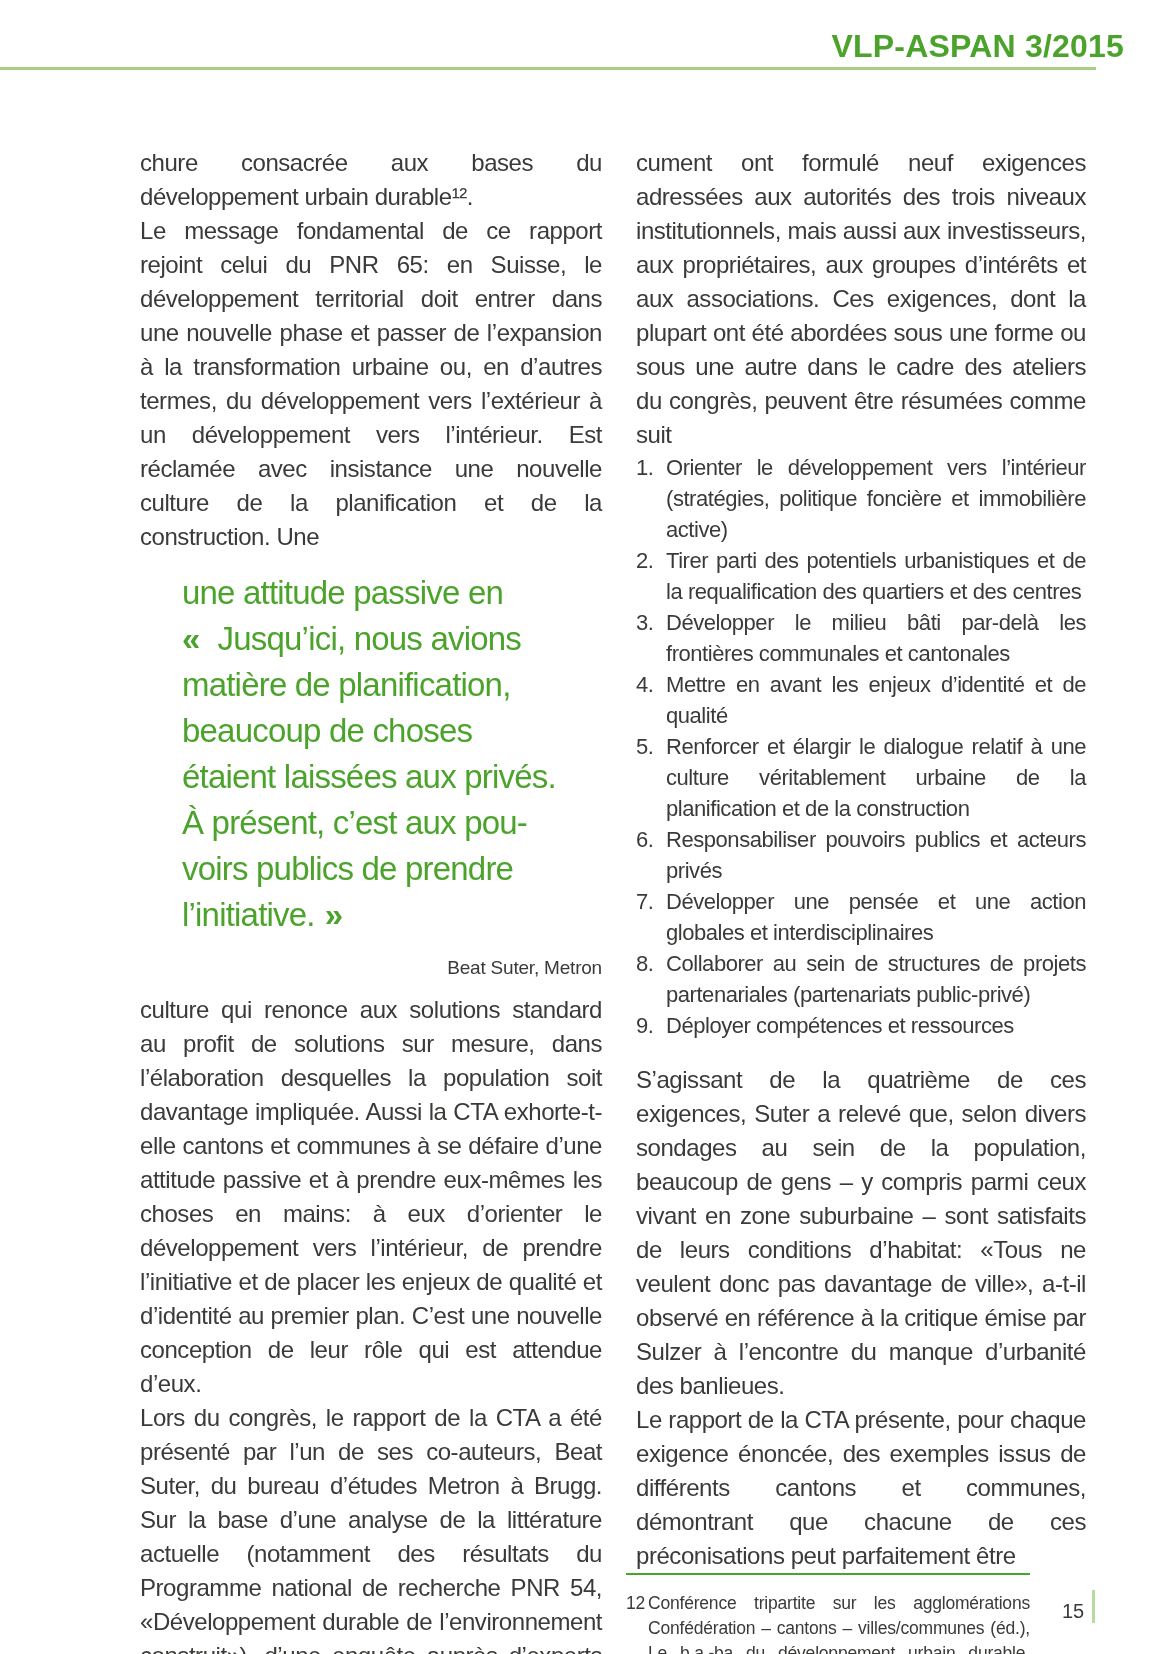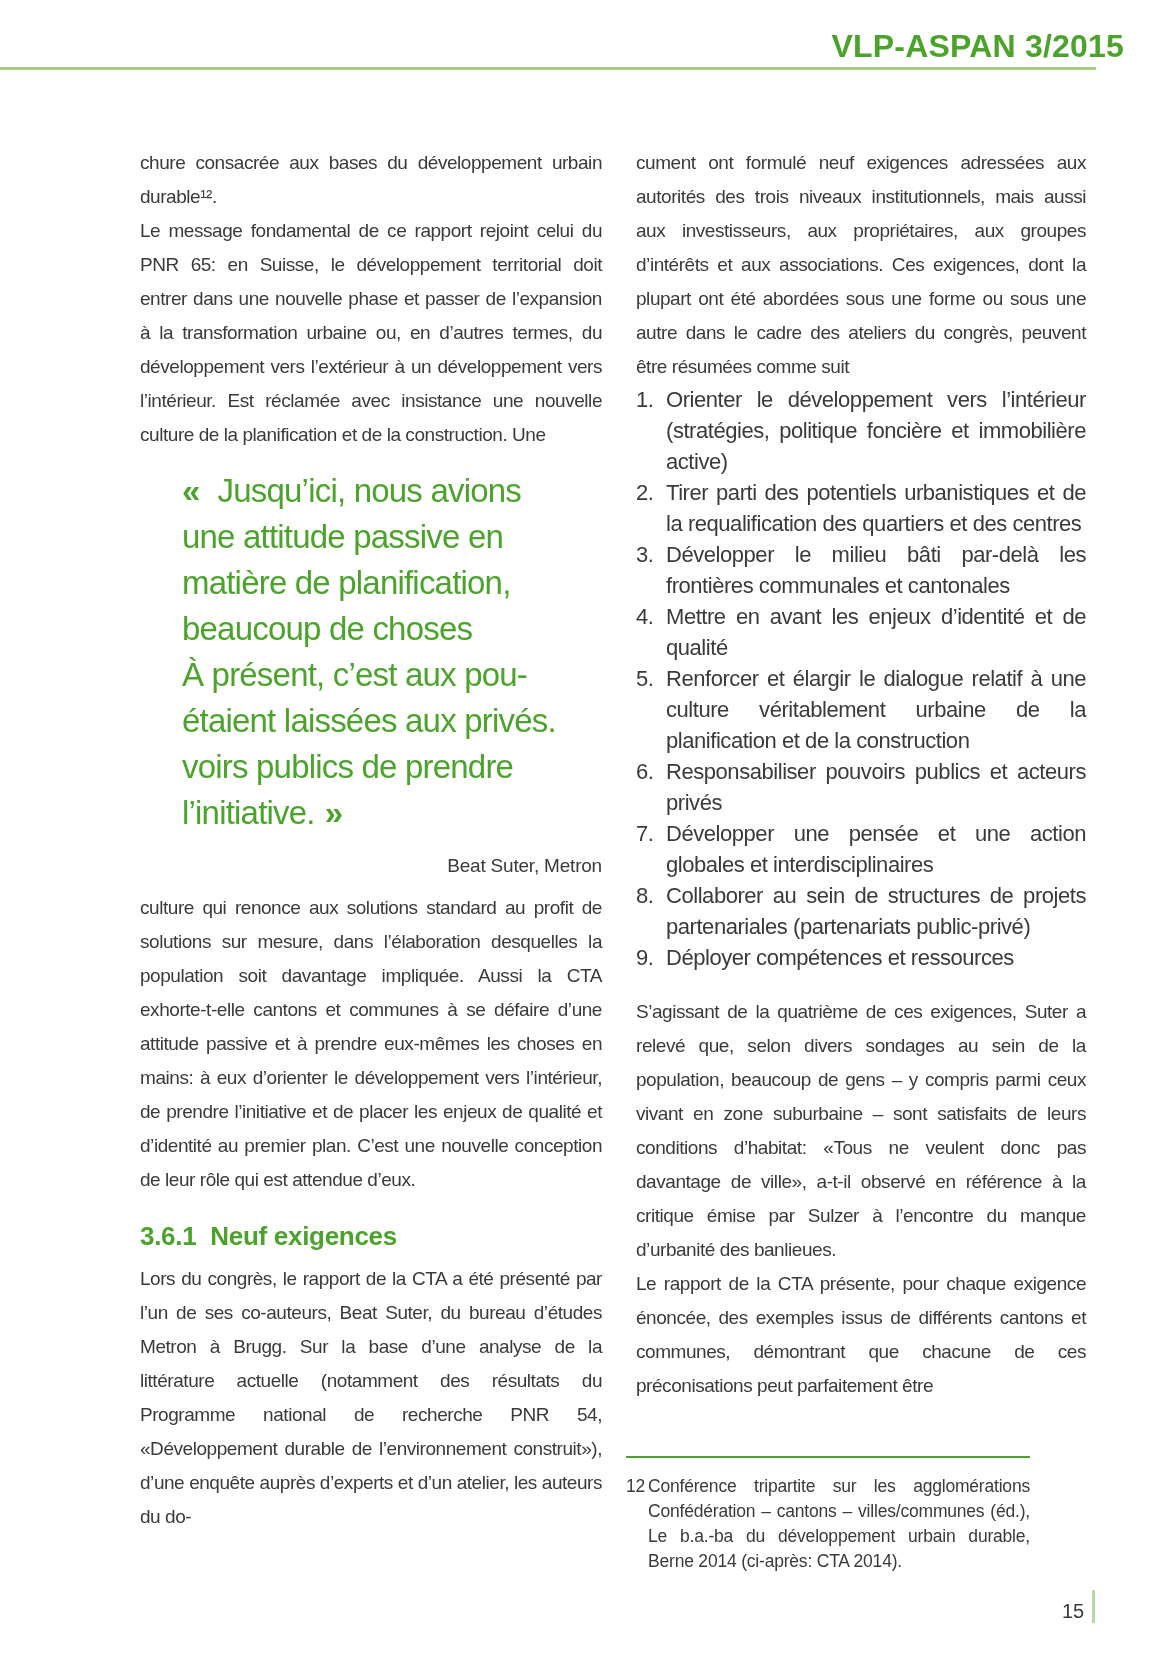--- a/index.html
+++ b/index.html
@@ -33,21 +33,21 @@
     position:absolute;top:146px;left:140px;
     display:flex;gap:34px;
   }
   .col-left{width:462px;}
   .col-right{
     width:450px;height:1428px;
     display:flex;flex-direction:column;
   }
   .bodytext p{
     margin:0;
-    font-size:19px;line-height:34px;
+    font-size:24px;line-height:34px;
     letter-spacing:-0.45px;
     text-align:justify;
     color:var(--ink);
   }
   
   .quote{
     margin:16px 0 10px 42px;
     color:var(--green);
     font-size:33px;line-height:46px;
     letter-spacing:-0.8px;
@@ -110,37 +110,34 @@
   <div class="masthead">VLP-ASPAN 3/2015</div>
   <div class="masthead-rule"></div>
 
   <div class="columns">
 
     <div class="col-left bodytext">
       <p>chure consacrée aux bases du développement urbain durable¹².</p>
       <p>Le message fondamental de ce rapport rejoint celui du PNR 65: en Suisse, le développement territorial doit entrer dans une nouvelle phase et passer de l’expansion à la transformation urbaine ou, en d’autres termes, du développement vers l’extérieur à un développement vers l’intérieur. Est réclamée avec insistance une nouvelle culture de la planification et de la construction. Une</p>
 
       <div class="quote">
+        <div class="qline">une attitude passive en</div>
         <div class="qline"><span class="qmark open">«</span><span>Jusqu’ici, nous avions</span></div>
-        <div class="qline">une attitude passive en</div>
         <div class="qline">matière de planification,</div>
         <div class="qline">beaucoup de choses</div>
+        <div class="qline">étaient laissées aux privés.</div>
         <div class="qline">À présent, c’est aux pou-</div>
-        <div class="qline">étaient laissées aux privés.</div>
         <div class="qline">voirs publics de prendre</div>
         <div class="qline"><span>l’initiative.</span><span class="qmark close">»</span></div>
       </div>
 
       <div class="attribution">Beat Suter, Metron</div>
 
       <p>culture qui renonce aux solutions standard au profit de solutions sur mesure, dans l’élaboration desquelles la population soit davantage impliquée. Aussi la CTA exhorte-t-elle cantons et communes à se défaire d’une attitude passive et à prendre eux-mêmes les choses en mains: à eux d’orienter le développement vers l’intérieur, de prendre l’initiative et de placer les enjeux de qualité et d’identité au premier plan. C’est une nouvelle conception de leur rôle qui est attendue d’eux.</p>
 
-      <div class="section-heading">
-        <span class="h-num">3.6.1</span><span>Neuf exigences</span>
-      </div>
 
       <p>Lors du congrès, le rapport de la CTA a été présenté par l’un de ses co-auteurs, Beat Suter, du bureau d’études Metron à Brugg. Sur la base d’une analyse de la littérature actuelle (notamment des résultats du Programme national de recherche PNR 54, «Développement durable de l’environnement construit»), d’une enquête auprès d’experts et d’un atelier, les auteurs du do-</p>
     </div>
 
     <div class="col-right bodytext">
       <p>cument ont formulé neuf exigences adressées aux autorités des trois niveaux institutionnels, mais aussi aux investisseurs, aux propriétaires, aux groupes d’intérêts et aux associations. Ces exigences, dont la plupart ont été abordées sous une forme ou sous une autre dans le cadre des ateliers du congrès, peuvent être résumées comme suit</p>
 
       <div class="numlist">
         <div class="list-item"><span class="num">1.</span><span>Orienter le développement vers l’intérieur (stratégies, politique foncière et immobilière active)</span></div>
         <div class="list-item"><span class="num">2.</span><span>Tirer parti des potentiels urbanistiques et de la requalification des quartiers et des centres</span></div>

